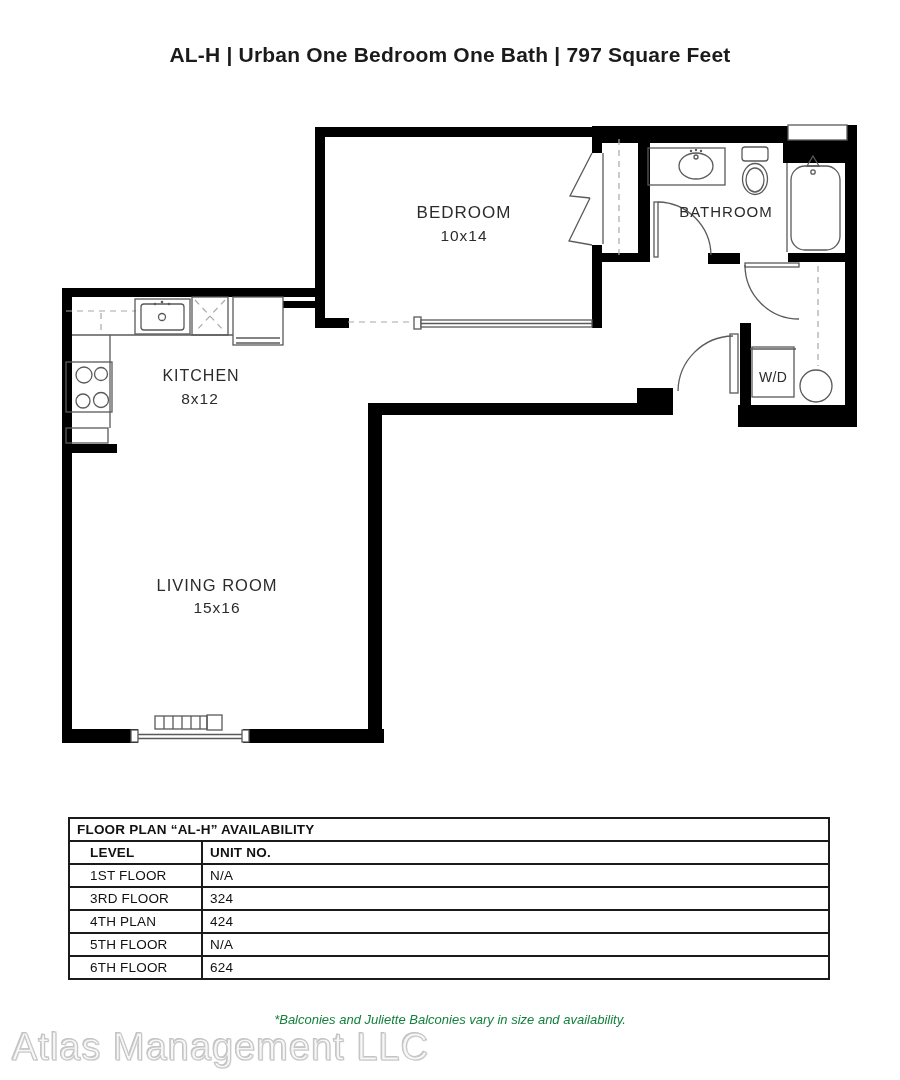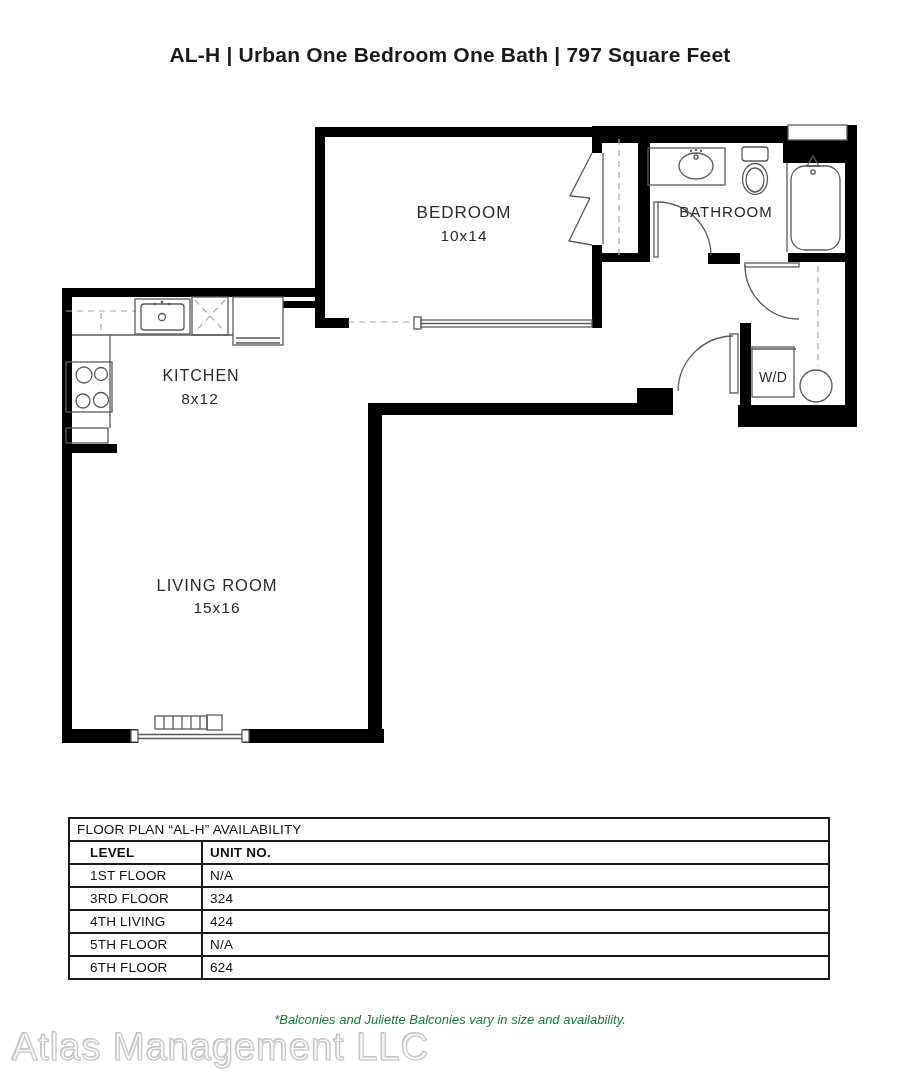--- a/index.html
+++ b/index.html
@@ -14,21 +14,21 @@
   .fxfill{fill:#5a5a5a;stroke:none;}
   .dash{fill:none;stroke:#a8a8a8;stroke-width:1.2;stroke-dasharray:6 5;}
   .room-label{fill:#2b2b2b;font-family:"Liberation Sans",sans-serif;text-anchor:middle;letter-spacing:1px;}
   .lab-lg{font-size:17px;}
   .lab-md{font-size:15.5px;}
   .lab-sm{font-size:14px;}
   #availability{position:absolute;left:68px;top:817px;width:762px;border-collapse:collapse;
         font-size:13.5px;color:#111;}
   #availability td{border:2px solid #1b1b1b;height:19px;padding:1px 7px;line-height:19px;
         white-space:nowrap;letter-spacing:.2px;}
-  #availability td.tbl-title{font-weight:normal;}
+  #availability td.tbl-title{font-weight:bold;}
   #availability td.tbl-head{font-weight:bold;}
   #availability td.col-level{width:104px;padding-left:20px;}
   #footnote{position:absolute;top:1012px;left:0;width:900px;text-align:center;
         font-style:italic;font-size:13px;color:#15803d;}
   #watermark{position:absolute;left:12px;top:1026px;font-size:38px;letter-spacing:1px;
         color:#f7f7f7;-webkit-text-stroke:1.1px #c6c6c6;text-shadow:1px 1px 0 #e9e9e9,-1px -1px 0 #bfbfbf;}
 </style>
 </head>
 <body>
 
@@ -194,21 +194,21 @@
       </tr>
       <tr>
         <td class="col-level">1ST FLOOR</td>
         <td>N/A</td>
       </tr>
       <tr>
         <td class="col-level">3RD FLOOR</td>
         <td>324</td>
       </tr>
       <tr>
-        <td class="col-level">4TH LIVING</td>
+        <td class="col-level">4TH PLAN</td>
         <td>424</td>
       </tr>
       <tr>
         <td class="col-level">5TH FLOOR</td>
         <td>N/A</td>
       </tr>
       <tr>
         <td class="col-level">6TH FLOOR</td>
         <td>624</td>
       </tr>

